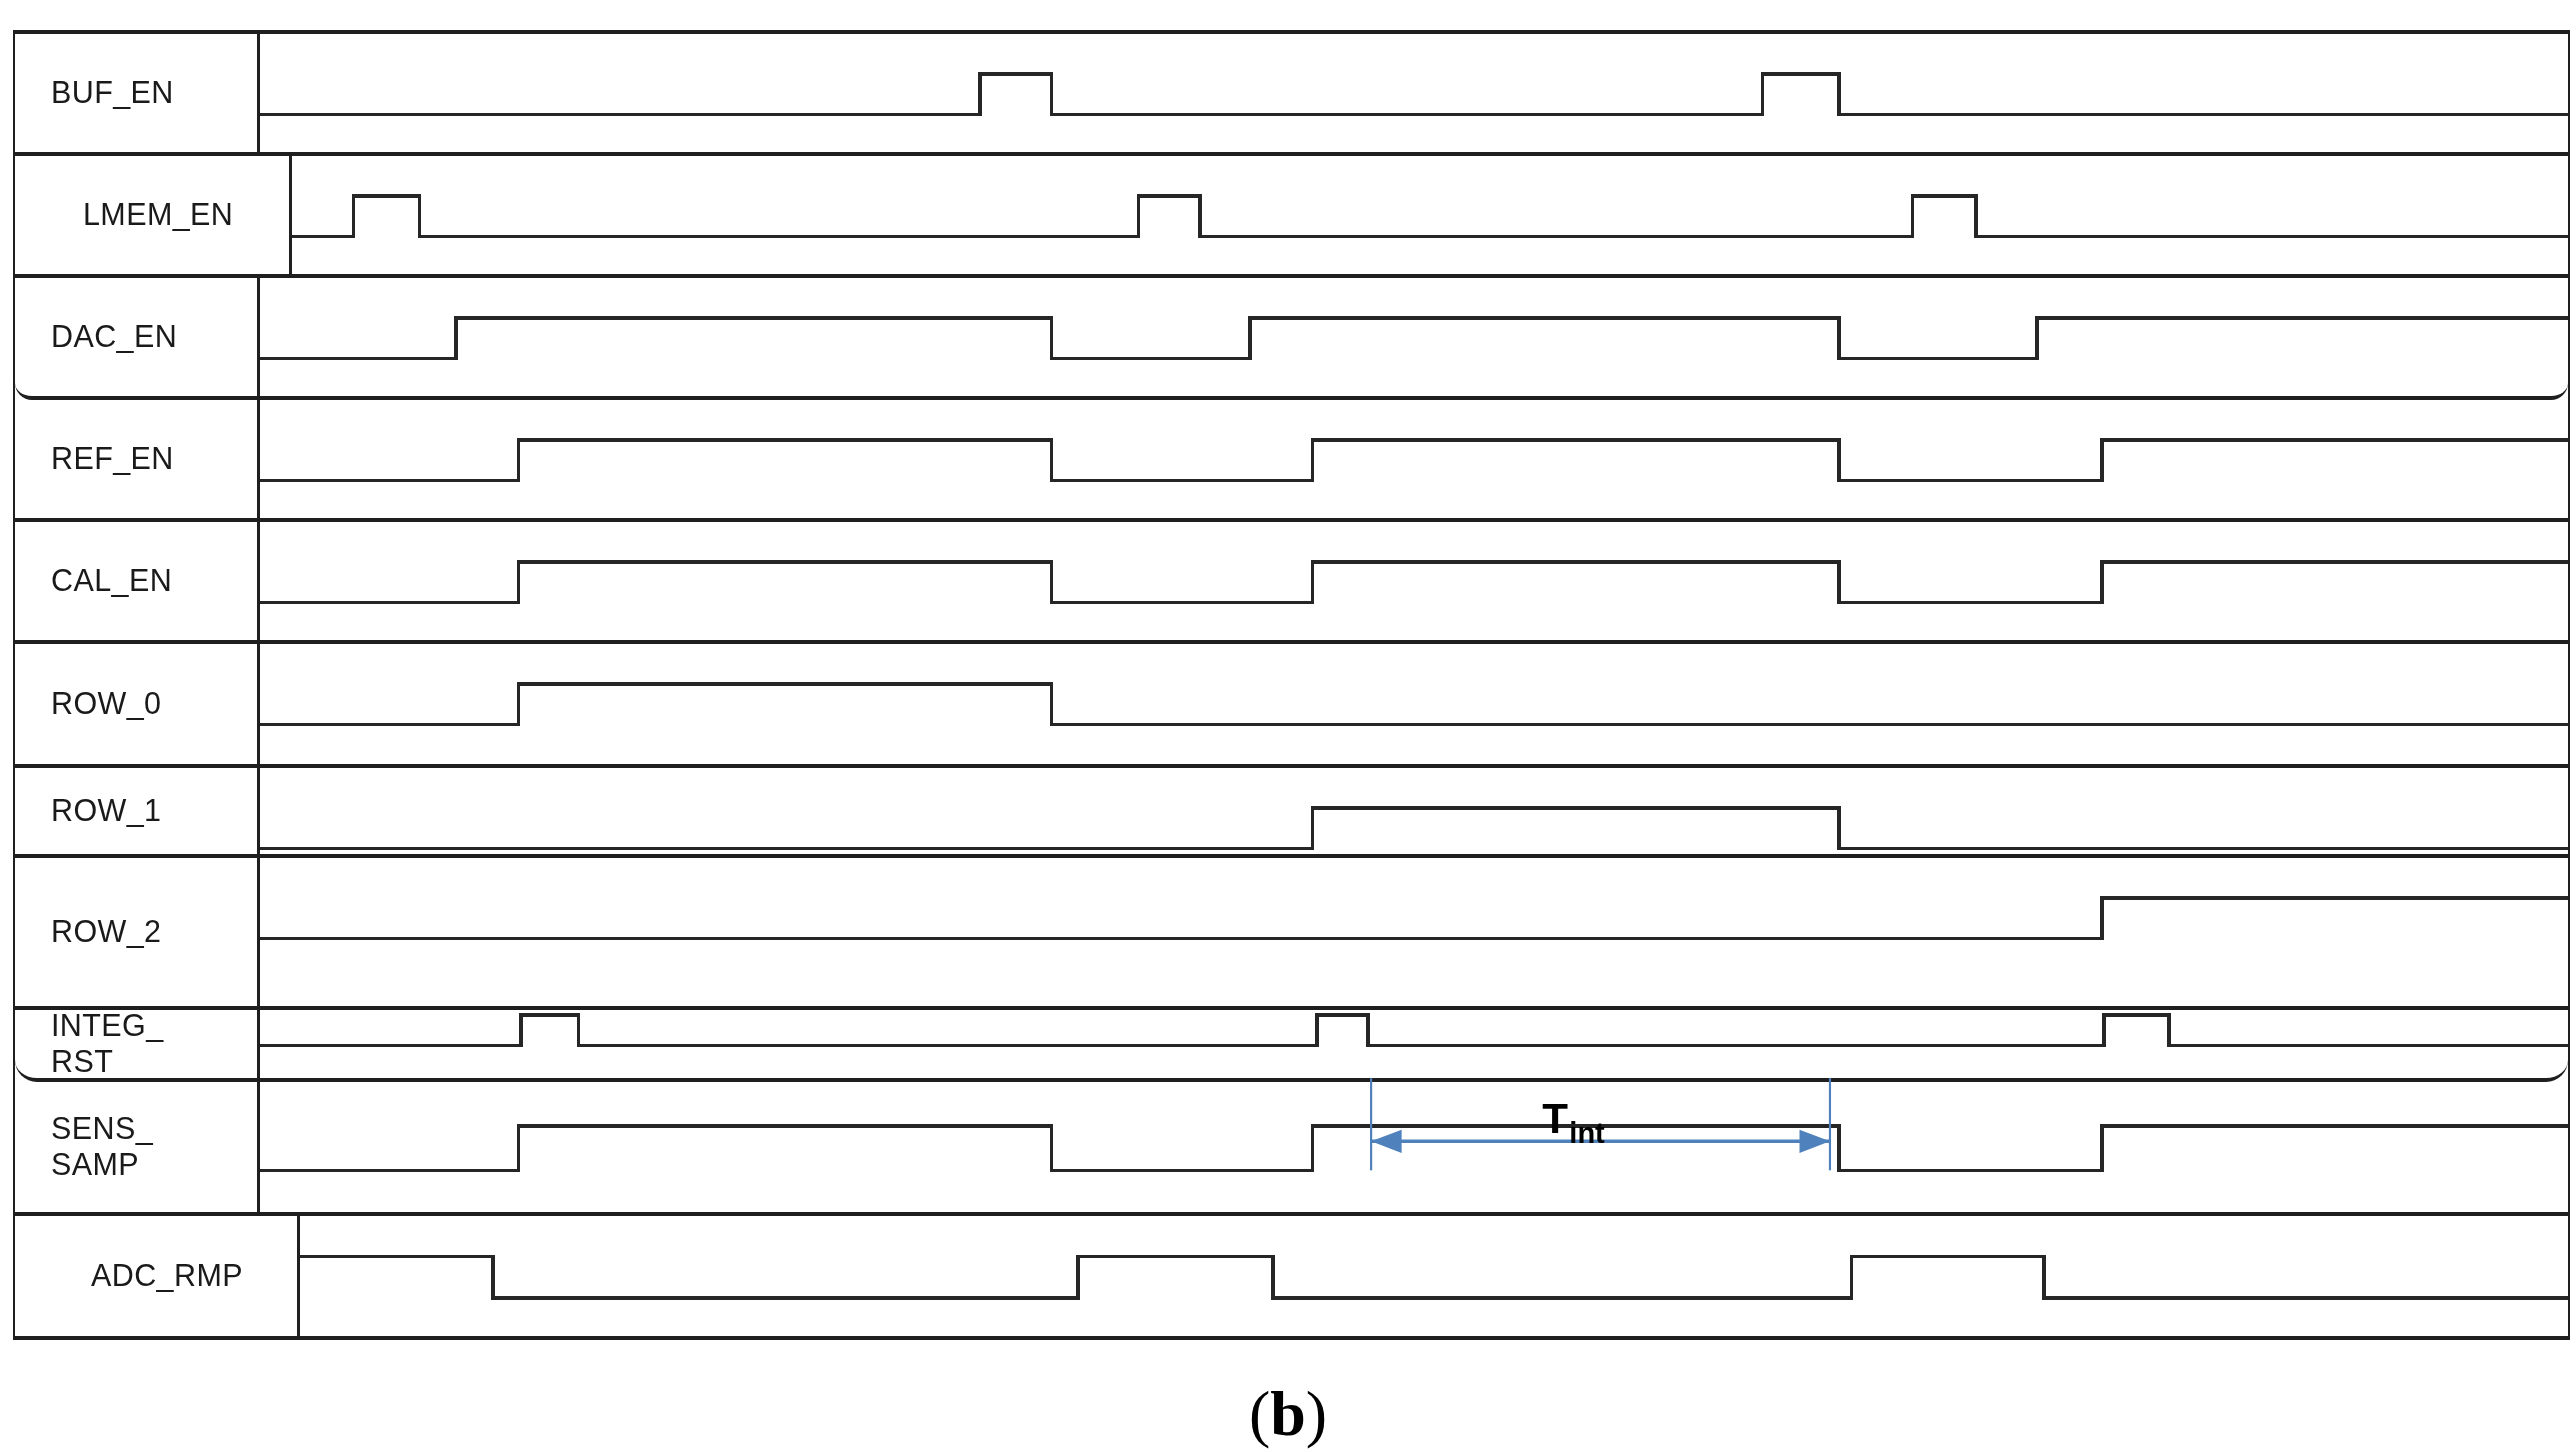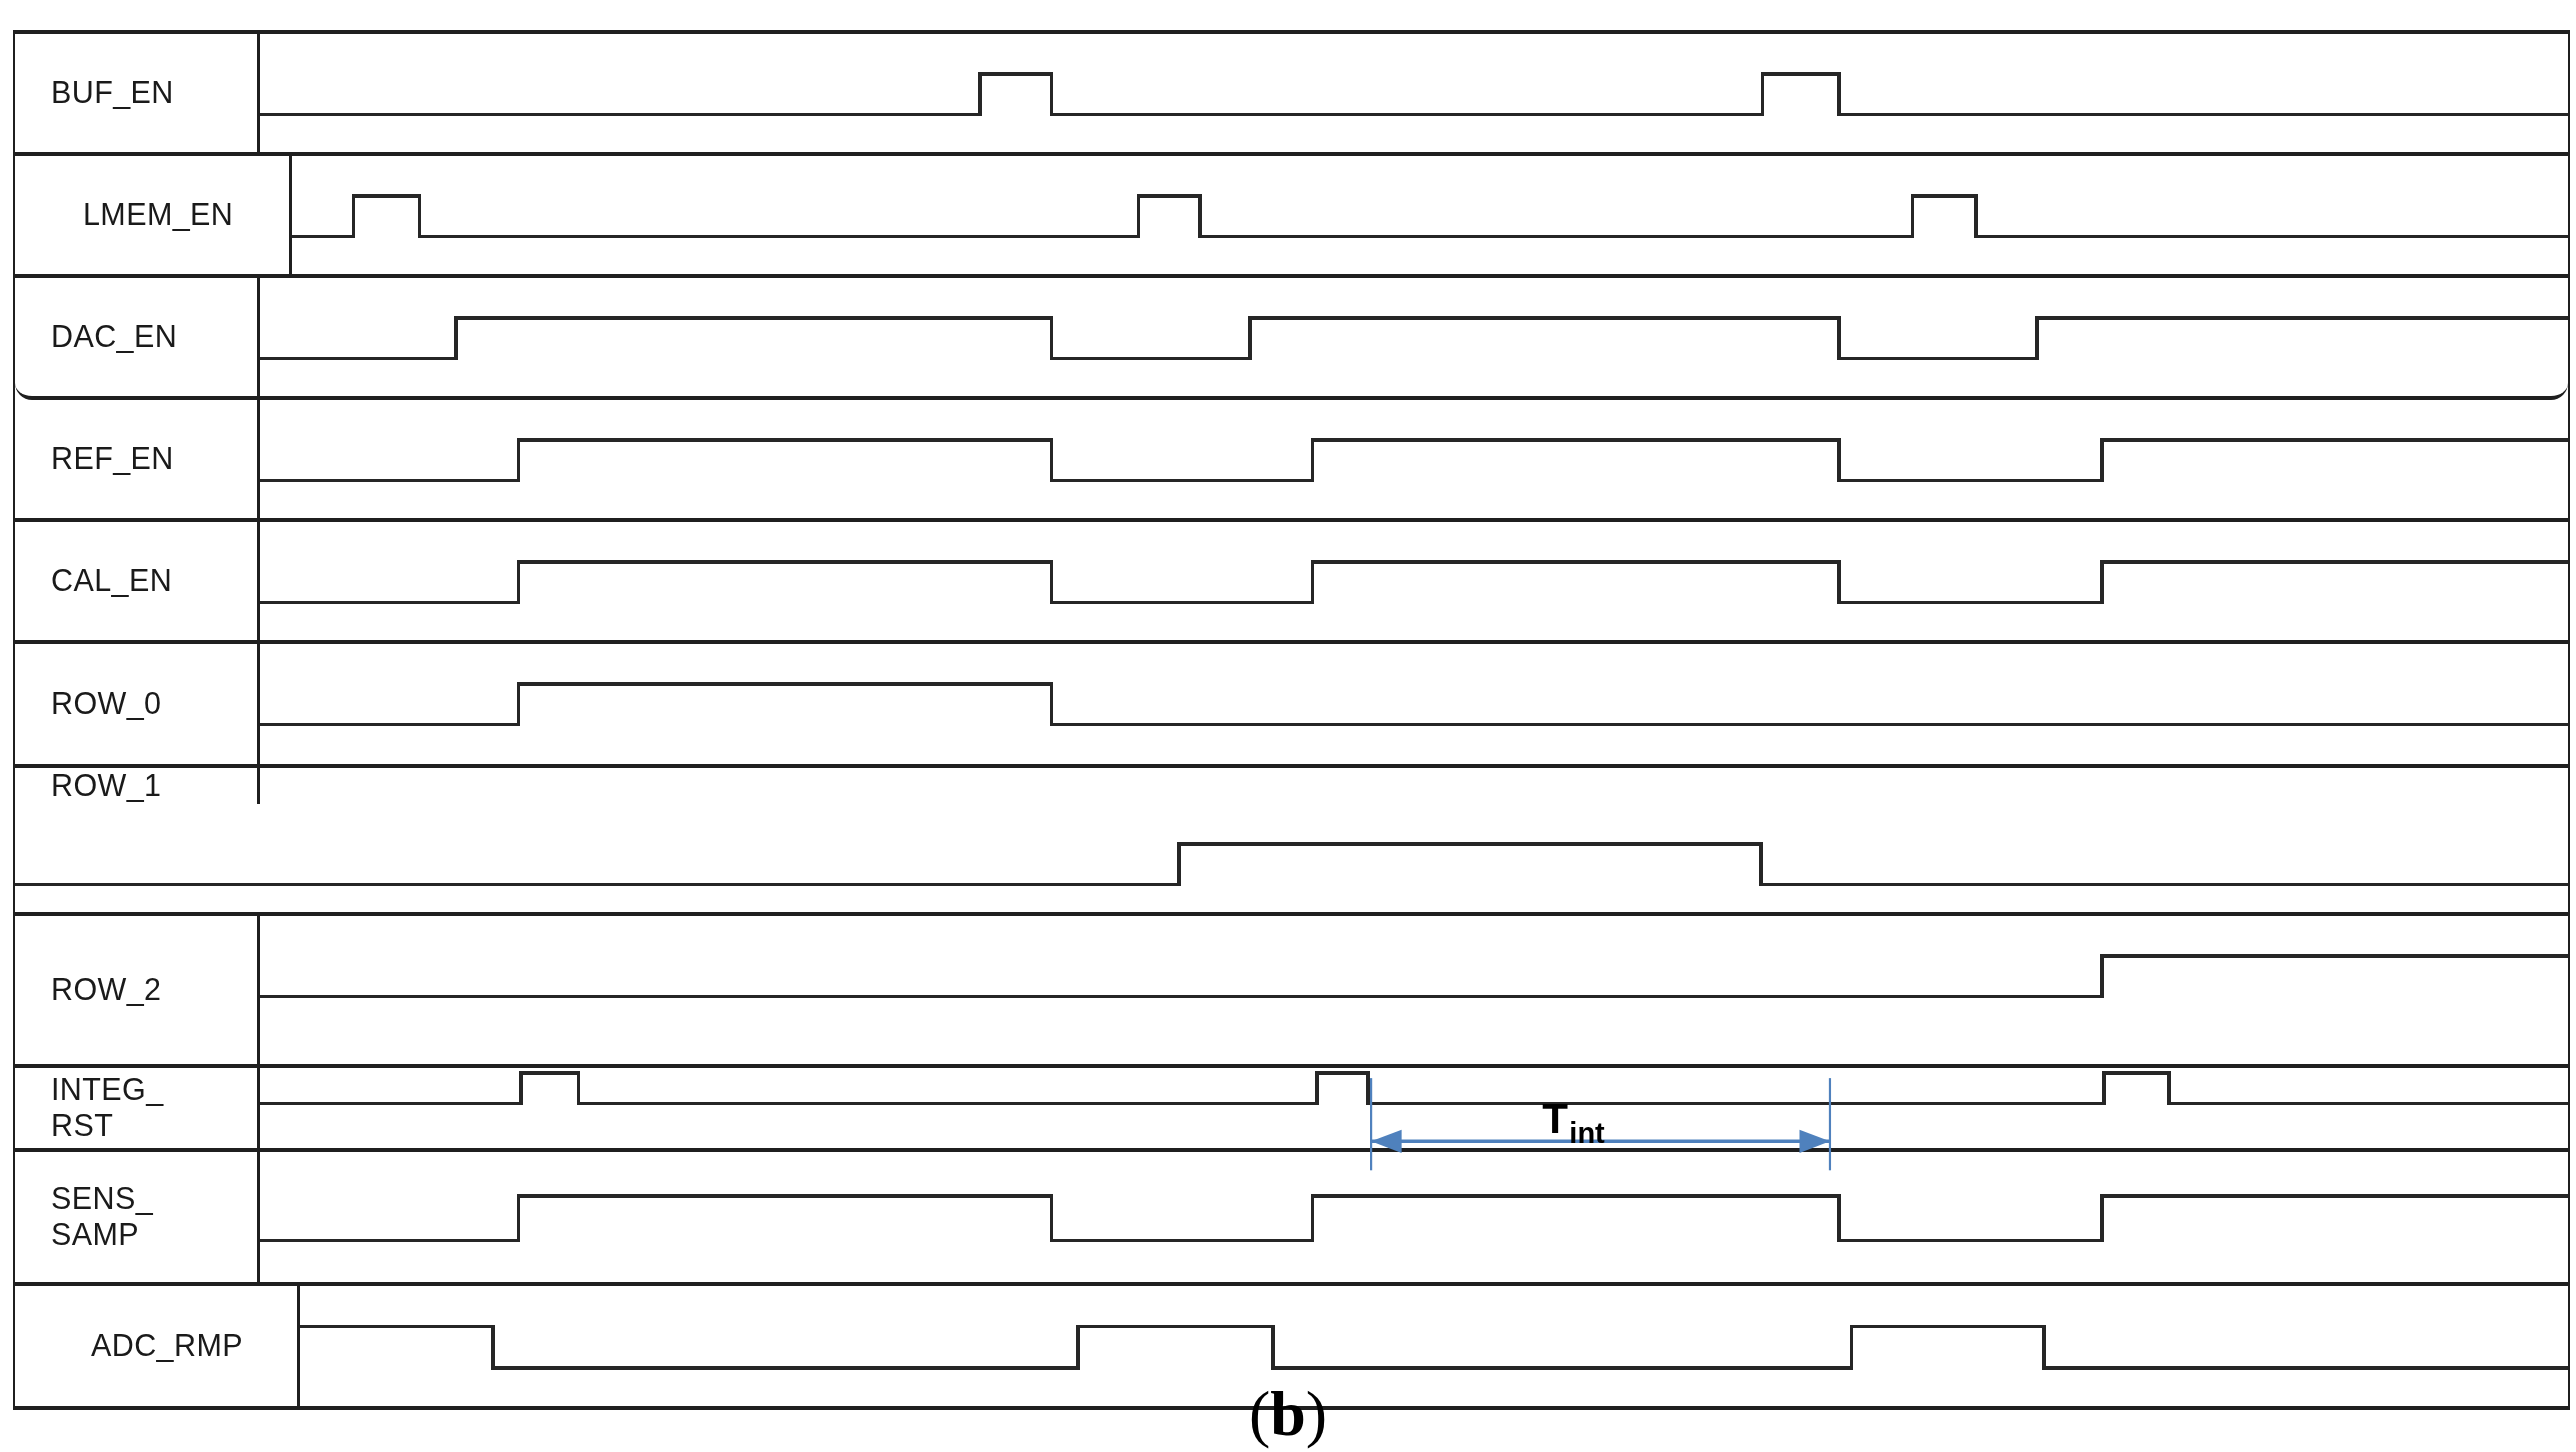--- a/index.html
+++ b/index.html
@@ -94,41 +94,41 @@
     <div class="sig-row" style="height: 124px;">
       <div class="label-cell">
         <span>ROW_0</span>
       </div>
       <div class="wave-cell">
         <svg width="100%" height="122" viewBox="0 0 3176 168" preserveAspectRatio="none">
           <polyline points="0,111 355.7,111 355.7,55 1089.4,55 1089.4,111 3176,111" fill="none" stroke="#262626" stroke-width="5" shape-rendering="crispEdges"></polyline>
         </svg>
       </div>
     </div>
-    <div class="sig-row" style="height: 148px; flex-direction: column;">
+    <div class="sig-row" style="height: 90px;">
       <div class="label-cell">
         <span>ROW_1</span>
       </div>
       <div class="wave-cell">
         <svg width="100%" height="122" viewBox="0 0 3176 168" preserveAspectRatio="none">
           <polyline points="0,111 1448.3,111 1448.3,55 2172.4,55 2172.4,111 3176,111" fill="none" stroke="#262626" stroke-width="5" shape-rendering="crispEdges"></polyline>
         </svg>
       </div>
     </div>
     <div class="sig-row" style="height: 152px;">
       <div class="label-cell">
         <span>ROW_2</span>
       </div>
       <div class="wave-cell">
         <svg width="100%" height="122" viewBox="0 0 3176 168" preserveAspectRatio="none">
           <polyline points="0,111 2534.4,111 2534.4,55 3176,55" fill="none" stroke="#262626" stroke-width="5" shape-rendering="crispEdges"></polyline>
         </svg>
       </div>
     </div>
-    <div class="sig-row" style="height: 84px;">
+    <div class="sig-row" style="height: 72px; border-radius: 22px;">
       <div class="label-cell">
         <span>INTEG_</span>
         <span>RST</span>
       </div>
       <div class="wave-cell">
         <svg width="100%" height="84" viewBox="0 0 3176 116" preserveAspectRatio="none">
           <polyline points="0,49 358.9,49 358.9,7 438.3,7 438.3,49 1454.6,49 1454.6,7 1524.5,7 1524.5,49 2537.6,49 2537.6,7 2626.6,7 2626.6,49 3176,49" fill="none" stroke="#262626" stroke-width="5" shape-rendering="crispEdges"></polyline>
         </svg>
       </div>
     </div>

